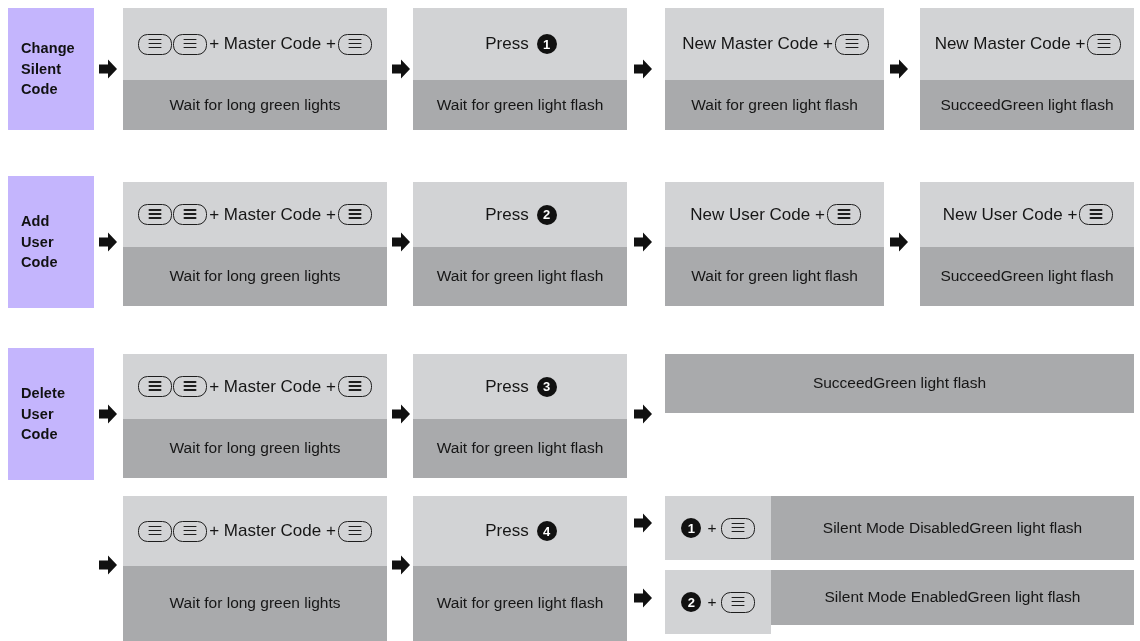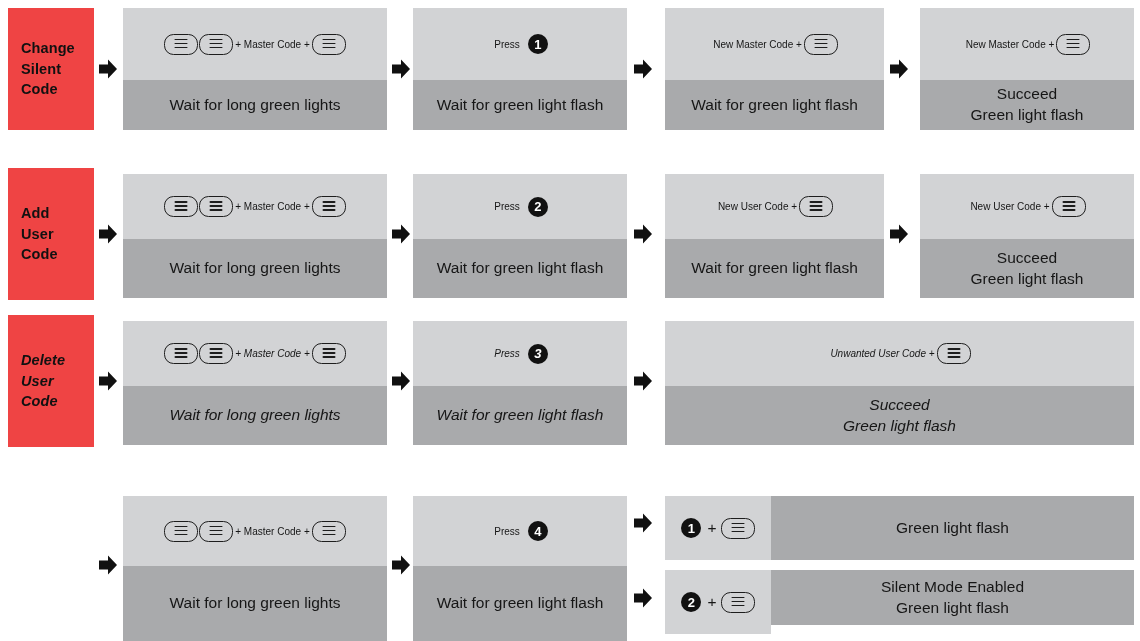--- a/index.html
+++ b/index.html
@@ -25,21 +25,21 @@
   .row {
     position: absolute;
     left: 0;
     width: 1140px;
     display: block;
   }
 
   
   .label-cell {
     position: absolute;
-    background: #ef4444;
+    background: #c4b5fd;
     display: flex;
     align-items: center;
     justify-content: flex-start;
     box-sizing: border-box;
     padding-left: 13px;
   }
   .label-text {
     font-weight: bold;
     font-size: 14.5px;
     line-height: 1.42;
@@ -86,21 +86,21 @@
 
   
   .inline-row {
     display: flex;
     align-items: center;
     justify-content: center;
     gap: 0px;
     white-space: nowrap;
   }
   .inline-row .txt {
-    font-size: 10px;
+    font-size: 17px;
     color: #161616;
     padding: 0 2px;
   }
   .plus {
     font-size: 15.5px;
     color: #161616;
     padding: 0 4px;
   }
 
   
@@ -142,21 +142,21 @@
     color: #ffffff;
     font-size: 13px;
     font-weight: bold;
     line-height: 1;
     vertical-align: middle;
     flex: 0 0 auto;
     margin-left: 6px;
   }
   .num-badge.lead { margin-left: 0; margin-right: 2px; }
 
-  .stack2 { display: flex; flex-direction: column; align-items: center; justify-content: space-between; }
+  .stack2 { display: flex; flex-direction: row; align-items: center; justify-content: space-between; }
 </style>
 </head>
 <body>
 
 <div class="diagram">
 
   <div class="row" style="top:0px;height:140px;">
 
     <div class="label-cell" style="left:8px;top:8px;width:86px;height:122px;">
       <div class="label-text">
@@ -259,21 +259,21 @@
       </div>
       <div class="step-bottom" style="height:50px;">
         <div class="stack2">
           <span class="step-line">Succeed</span>
           <span class="step-line">Green light flash</span>
         </div>
       </div>
     </div>
   </div>
 
-  <div class="row" style="top:160px;height:140px;">
+  <div class="row" style="top:168px;height:140px;">
 
     <div class="label-cell" style="left:8px;top:8px;width:86px;height:132px;">
       <div class="label-text">
         <div>Add</div>
         <div>User</div>
         <div>Code</div>
       </div>
     </div>
 
     <div class="arrow" style="left:99px;top:64px;">
@@ -369,21 +369,21 @@
       </div>
       <div class="step-bottom" style="height:59px;">
         <div class="stack2">
           <span class="step-line">Succeed</span>
           <span class="step-line">Green light flash</span>
         </div>
       </div>
     </div>
   </div>
 
-  <div class="row" style="top:307px;height:140px;font-style:italic;">
+  <div class="row" style="top:340px;height:140px;">
 
     <div class="label-cell" style="left:8px;top:8px;width:86px;height:132px;">
       <div class="label-text">
         <div>Delete</div>
         <div>User</div>
         <div>Code</div>
       </div>
     </div>
 
     <div class="arrow" style="left:99px;top:64px;">
@@ -438,30 +438,20 @@
       </div>
     </div>
 
     <div class="arrow" style="left:634px;top:64px;">
       <svg width="18" height="20" viewBox="0 0 18 20">
           <path d="M0 5.5 H9 V0.5 L18 10 L9 19.5 V14.5 H0 Z" fill="#111111"></path>
         </svg>
     </div>
 
     <div class="step" style="left:665px;top:14px;width:469px;height:124px;">
-      <div class="step-top" style="height:65px;">
-        <div class="inline-row">
-          <span class="txt">Unwanted User Code +</span>
-          <span class="key-icon">
-              <i></i>
-              <i></i>
-              <i></i>
-            </span>
-        </div>
-      </div>
       <div class="step-bottom" style="height:59px;">
         <div class="stack2">
           <span class="step-line">Succeed</span>
           <span class="step-line">Green light flash</span>
         </div>
       </div>
     </div>
   </div>
 
   <div class="row" style="top:488px;height:153px;">
@@ -537,20 +527,21 @@
           <span class="plus">+</span>
           <span class="key-icon">
               <i></i>
               <i></i>
               <i></i>
             </span>
         </div>
       </div>
       <div class="step-bottom" style="flex:1;height:64px;">
         <div class="stack2">
+          <span class="step-line">Silent Mode Disabled</span>
           <span class="step-line">Green light flash</span>
         </div>
       </div>
     </div>
 
     <div class="step" style="left:665px;top:82px;width:469px;height:64px;flex-direction:row;">
       <div class="step-top" style="width:106px;height:64px;">
         <div class="inline-row">
           <span class="num-badge lead">2</span>
           <span class="plus">+</span>

